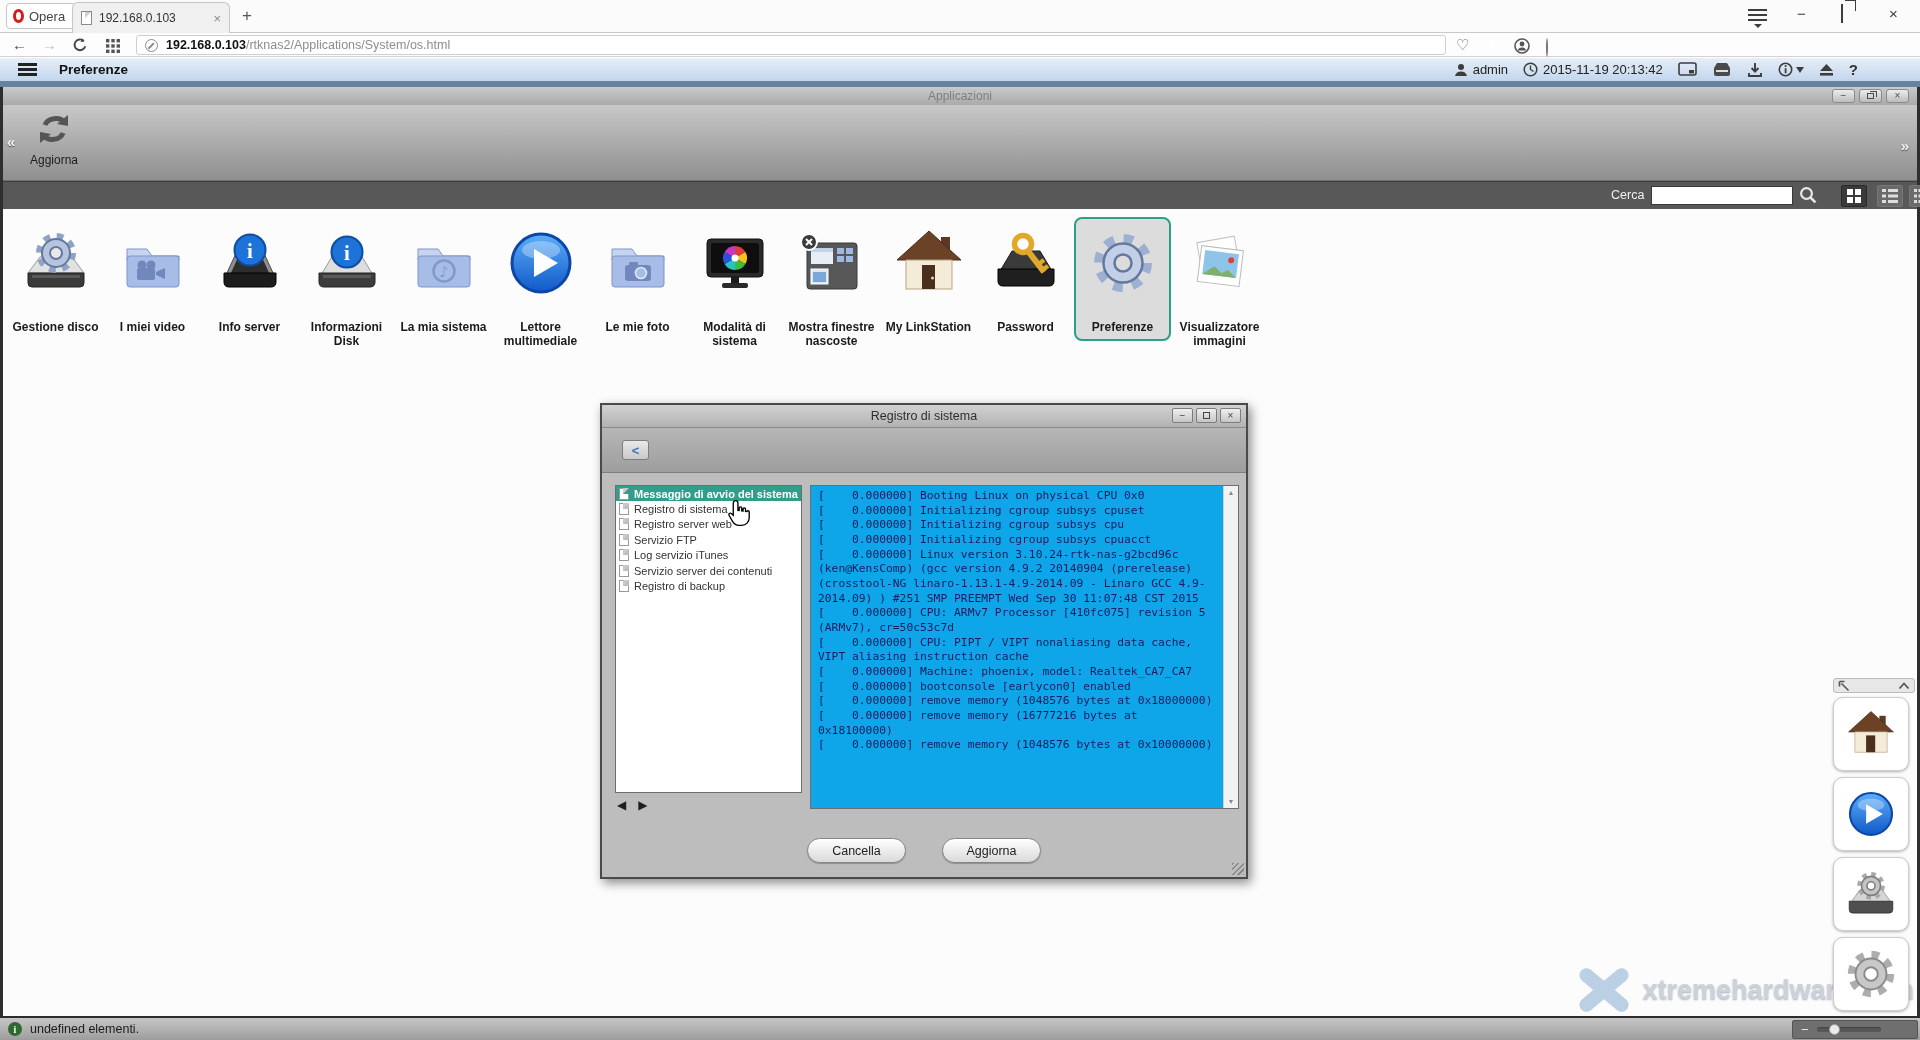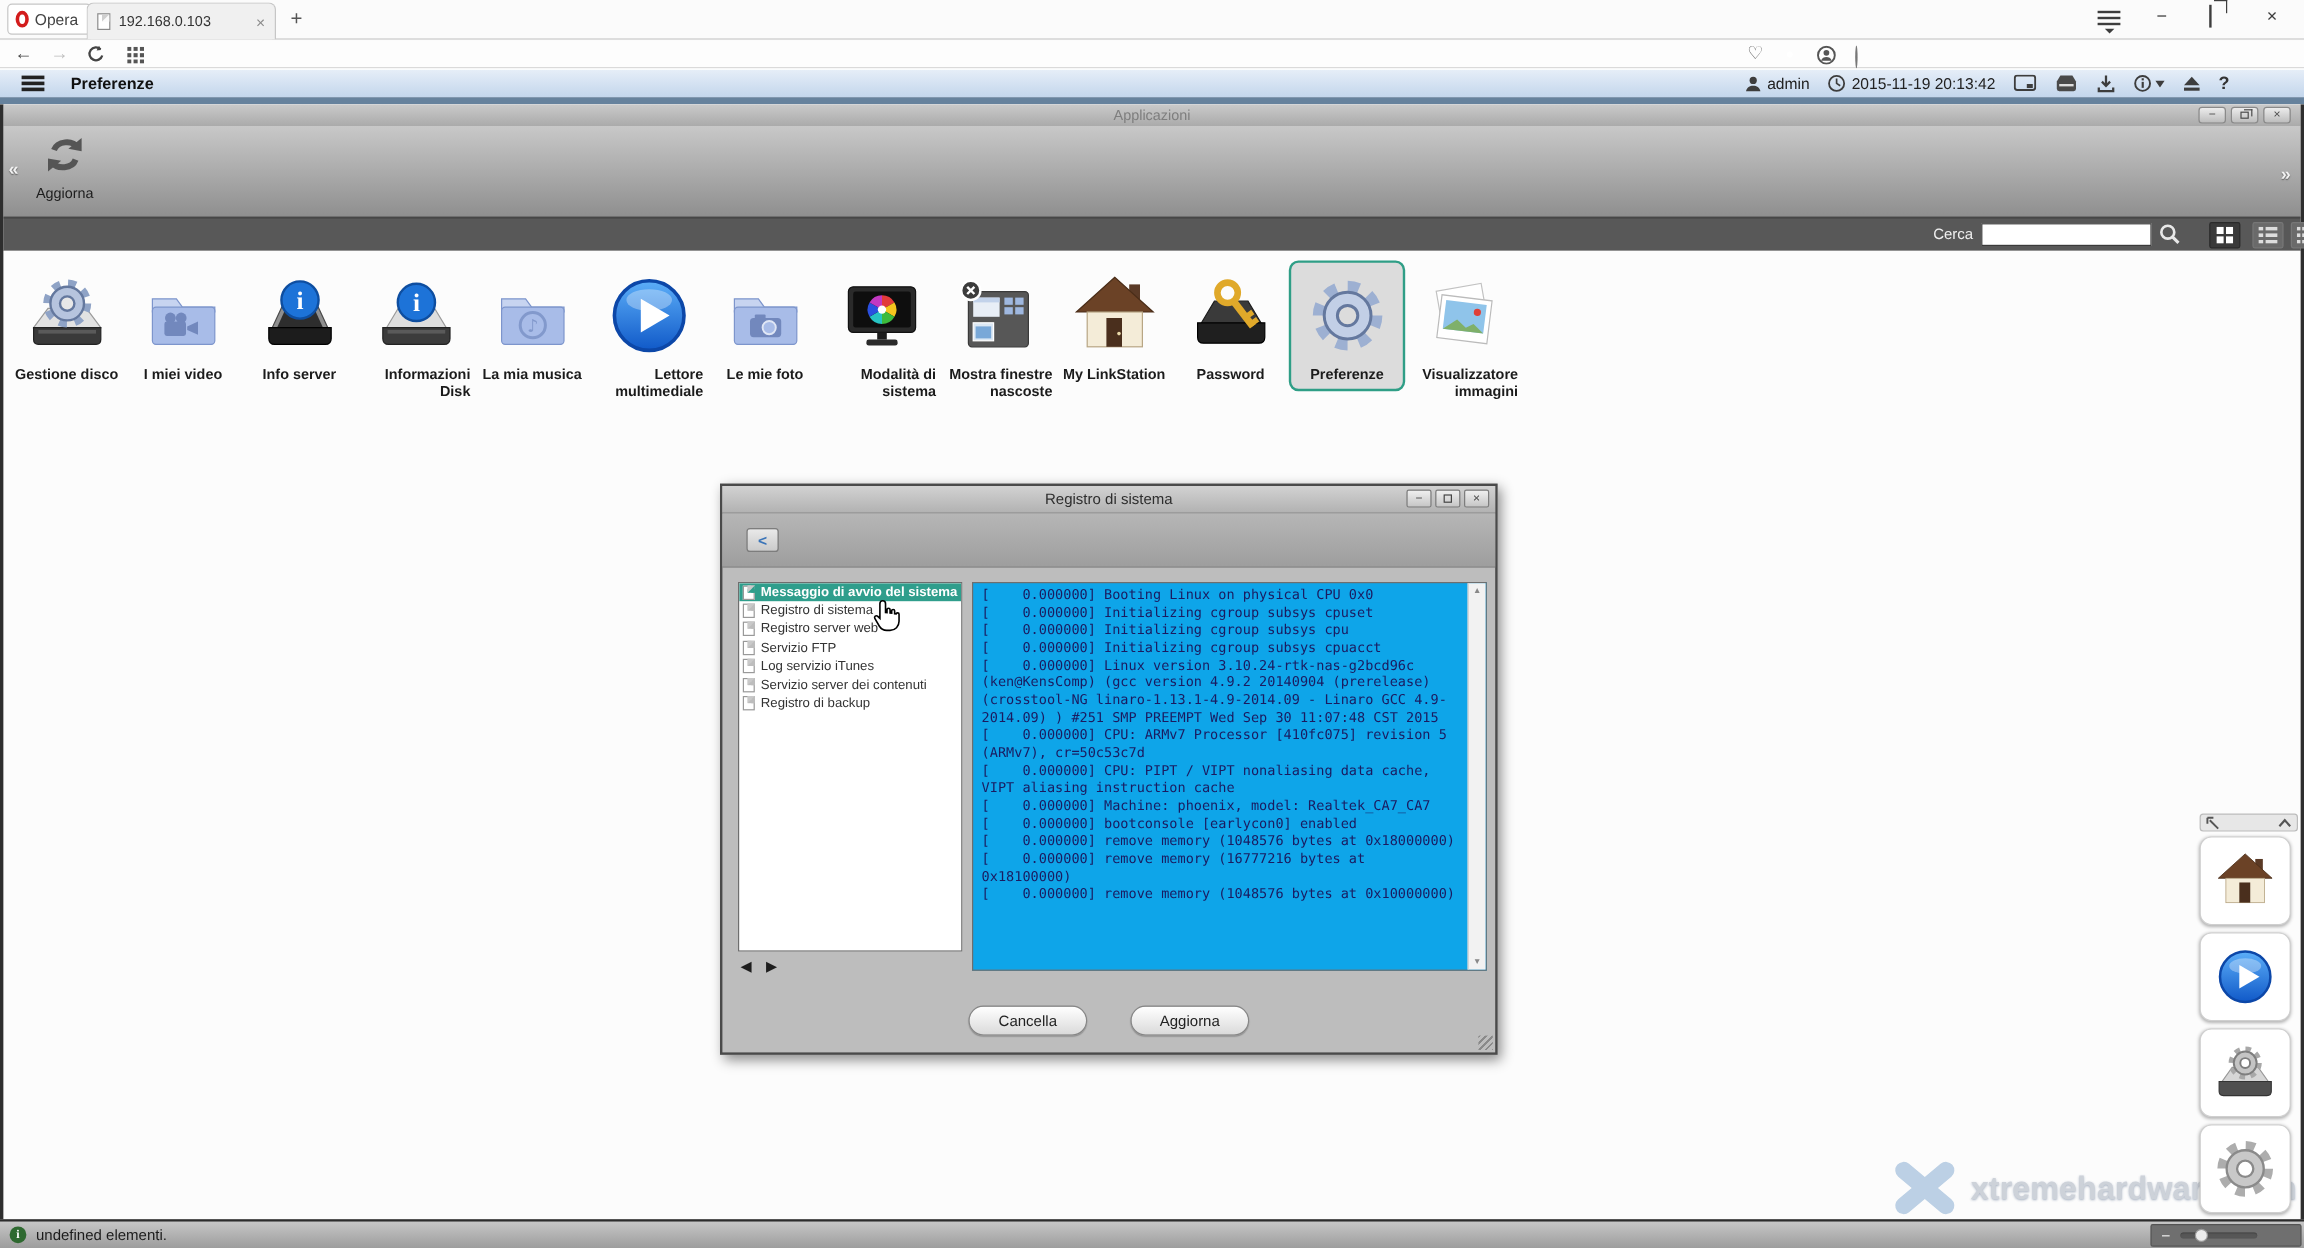--- a/index.html
+++ b/index.html
@@ -83,22 +83,22 @@
                 background:#fff;font-size:12px;padding:0 4px;}
   .mag{position:absolute;left:1796px;top:4px;}
   .viewbtn{position:absolute;top:3px;width:26px;height:22px;border:1px solid #777;border-radius:2px;
            background:#6a6a6a;display:flex;align-items:center;justify-content:center;}
   .viewbtn.sel{background:#3a3a3a;border-color:#2a2a2a;}
   .apps-content{height:807px;background:#fcfcfc;position:relative;}
   .app-row{display:flex;align-items:flex-start;padding:8px 0 0 4px;}
   .app{width:97px;display:flex;flex-direction:column;align-items:center;padding:4px 1px;
        border:2px solid transparent;border-radius:8px;}
   .app.sel{background:#dcdcdc;border-color:#2f9e86;}
-  .app-label{margin-top:3px;font-size:12px;font-weight:bold;color:#1b1b1b;line-height:1.15;
-             text-align:right;max-width:92px;overflow-wrap:anywhere;}
+  .app-label{margin-top:18px;font-size:12px;font-weight:bold;color:#1b1b1b;line-height:1.15;
+             text-align:center;max-width:92px;overflow-wrap:anywhere;}
   .app svg{display:block;}
 
   
   .dialog{position:absolute;left:600px;top:403px;width:648px;height:476px;background:#bdbdbd;
           border:2px solid #4a4a4a;box-shadow:3px 4px 10px rgba(0,0,0,.45);z-index:10;}
   .dlg-titlebar{height:23px;background:linear-gradient(#d2d2d2,#b2b2b2);border-bottom:1px solid #8a8a8a;
                 position:relative;display:flex;align-items:center;justify-content:center;}
   .dlg-title{font-size:12.5px;color:#2e2e2e;}
   .dlg-btns{position:absolute;right:5px;top:3px;display:flex;gap:3px;}
   .dbtn{width:21px;height:15px;border:1px solid #7d7d7d;border-radius:2px;
@@ -206,20 +206,24 @@
             <rect x="10.6" y="0" width="3.4" height="3.4"></rect>
             <rect x="0" y="5.3" width="3.4" height="3.4"></rect>
             <rect x="5.3" y="5.3" width="3.4" height="3.4"></rect>
             <rect x="10.6" y="5.3" width="3.4" height="3.4"></rect>
             <rect x="0" y="10.6" width="3.4" height="3.4"></rect>
             <rect x="5.3" y="10.6" width="3.4" height="3.4"></rect>
             <rect x="10.6" y="10.6" width="3.4" height="3.4"></rect>
           </g>
         </svg>
     </span>
+    <div class="urlbox">
+      <span class="badge"></span>
+      <span class="url"><b>192.168.0.103</b><span>/rtknas2/Applications/System/os.html</span></span>
+    </div>
     <span class="nav-ico heart" style="left:1456px;">♡</span>
     <span class="nav-ico" style="left:1484px;top:4px;"><span class="redcirc"></span></span>
     <span class="nav-ico" style="left:1514px;top:4px;">
       <svg width="16" height="16" viewBox="0 0 16 16">
           <circle cx="8" cy="8" r="7" fill="none" stroke="#555" stroke-width="1.6"></circle>
           <circle cx="8" cy="6" r="2.4" fill="#555"></circle>
           <path d="M3.5 12.6c.8-2.2 2.5-3 4.5-3s3.7.8 4.5 3" fill="#555"></path>
         </svg>
     </span>
     <span class="nav-ico" style="left:1546px;top:5px;"><span class="circ-o"></span></span>
@@ -414,21 +418,21 @@
           <div class="app-label">Informazioni Disk</div>
         </div>
 
         <div class="app">
           <svg width="80" height="80" viewBox="0 0 80 80">
             <path d="M14 26 h20 l5 7 h27 v4 H14 Z" fill="#c7d4f0" stroke="#7d95cc"></path>
             <rect x="14" y="33" width="52" height="31" rx="3" fill="#a8bce8" stroke="#7d95cc"></rect>
             <circle cx="40" cy="48" r="10.5" fill="none" stroke="#8299cc" stroke-width="2.5"></circle>
             <text x="40" y="54" font-size="15" fill="#8299cc" text-anchor="middle" font-family="DejaVu Sans,sans-serif">♪</text>
           </svg>
-          <div class="app-label">La mia musica</div>
+          <div class="app-label">La mia sistema</div>
         </div>
 
         <div class="app">
           <svg width="80" height="80" viewBox="0 0 80 80">
             <defs>
                 <linearGradient id="gp1" x1="0" y1="0" x2="0" y2="1">
                   <stop offset="0" stop-color="#5caef8"></stop>
                   <stop offset="1" stop-color="#1059c8"></stop>
                 </linearGradient>
               </defs>

